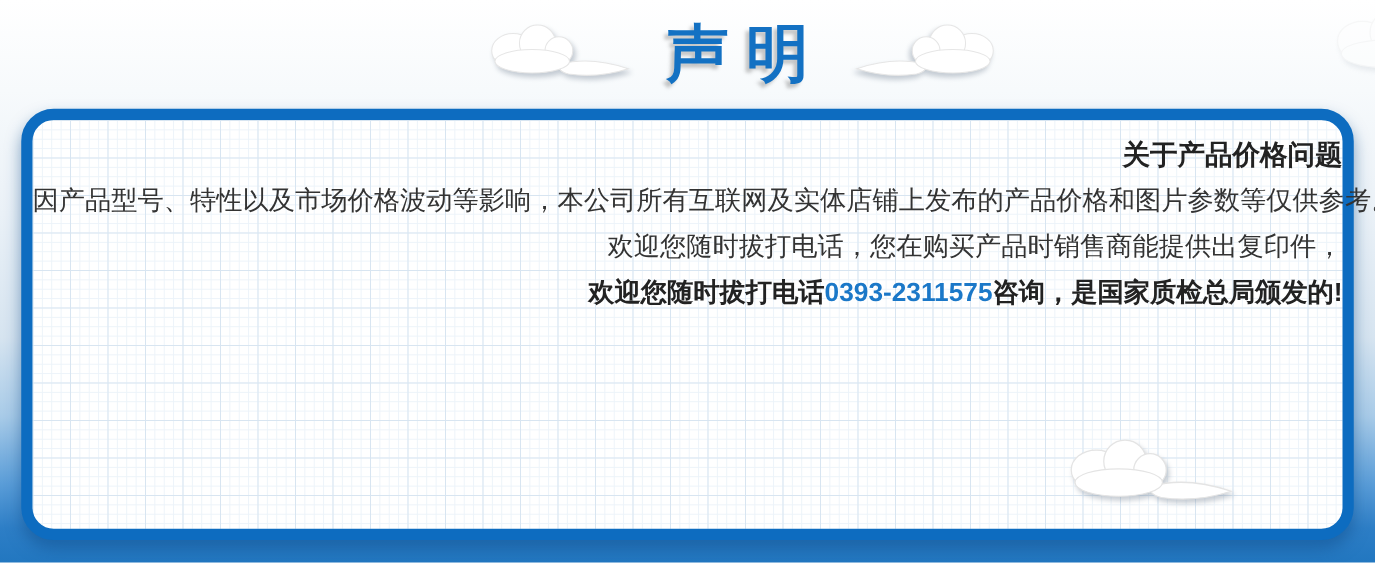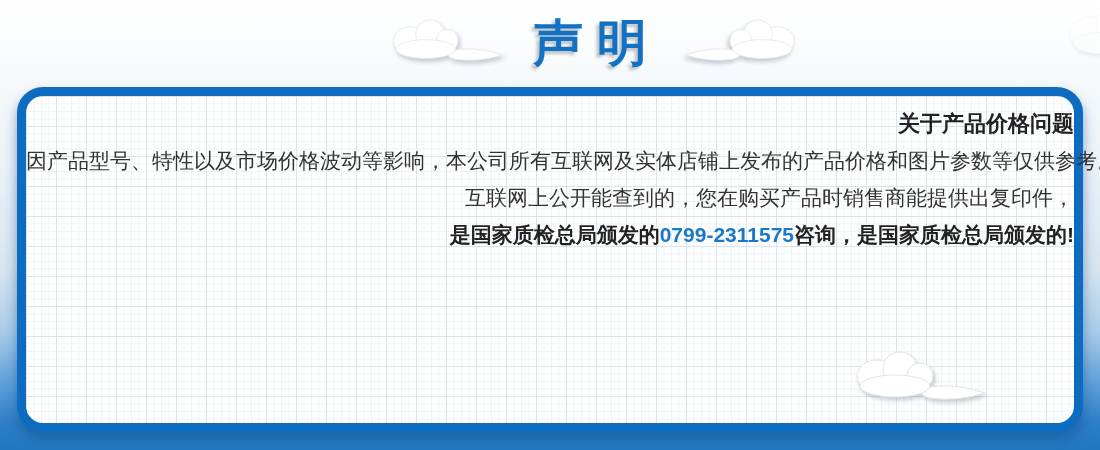--- a/index.html
+++ b/index.html
@@ -95,23 +95,23 @@
           <ellipse cx="56" cy="41" rx="35" ry="11"></ellipse>
         </g>
       </svg>
     </span>
   </div>
 
   <div class="panel">
     <div class="content">
       <h2 class="sec-heading">关于产品价格问题</h2>
       <p class="notice-line">因产品型号、特性以及市场价格波动等影响，本公司所有互联网及实体店铺上发布的产品价格和图片参数等仅供参考。</p>
-      <p class="notice-line">互联网上公开能查到的，您在购买产品时销售商能提供出复印件，</p>
+      <p class="notice-line">欢迎您随时拔打电话，您在购买产品时销售商能提供出复印件，</p>
       <p class="contact-line">
-        <span>是国家质检总局颁发的</span><span class="phone">0799-2311575</span><span>咨询，是国家质检总局颁发的!</span>
+        <span>欢迎您随时拔打电话</span><span class="phone">0393-2311575</span><span>咨询，是国家质检总局颁发的!</span>
       </p>
     </div>
   </div>
 
   <span class="cloud cloud-panel">
     <svg viewBox="0 0 150 62" width="152" height="62" xmlns="http://www.w3.org/2000/svg">
       <g fill="#ffffff" stroke="#e4e4e4" stroke-width="1">
         <path d="M82 44 Q110 36 146 48 Q118 57 90 53 Q79 50 82 44 Z"></path>
         <ellipse cx="38" cy="31" rx="20" ry="16"></ellipse>
         <circle cx="61" cy="24" r="17"></circle>

